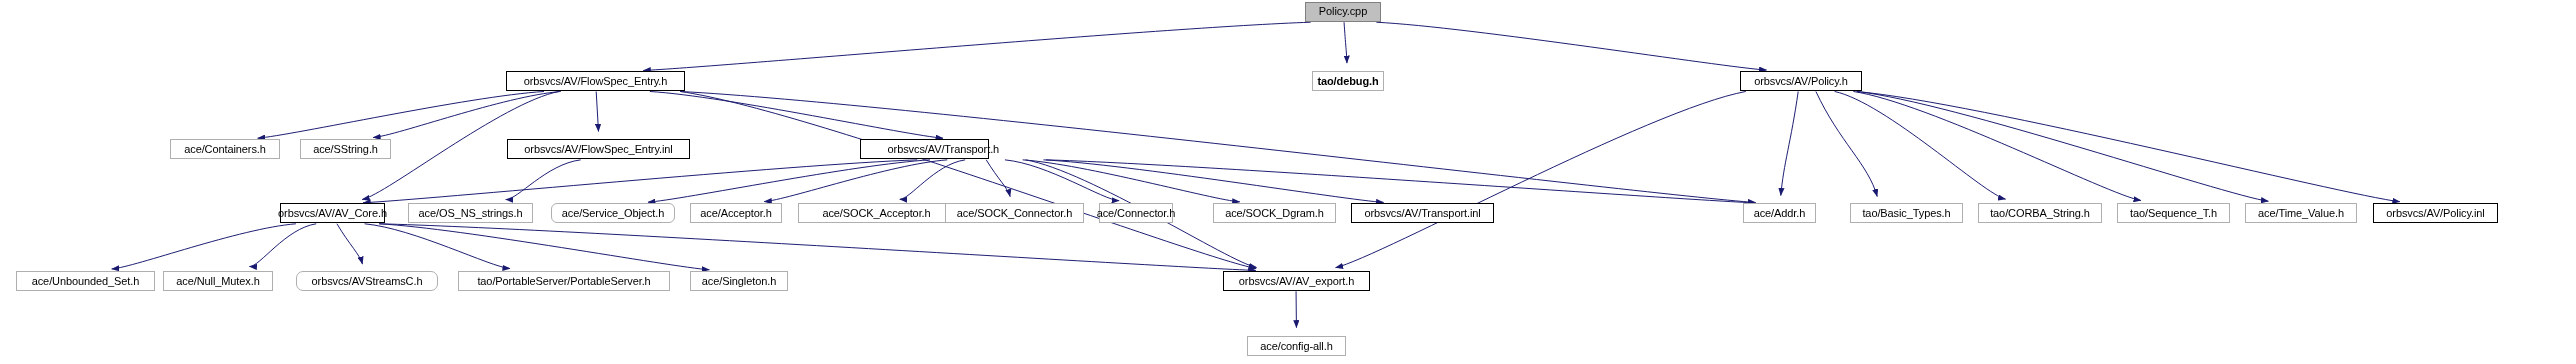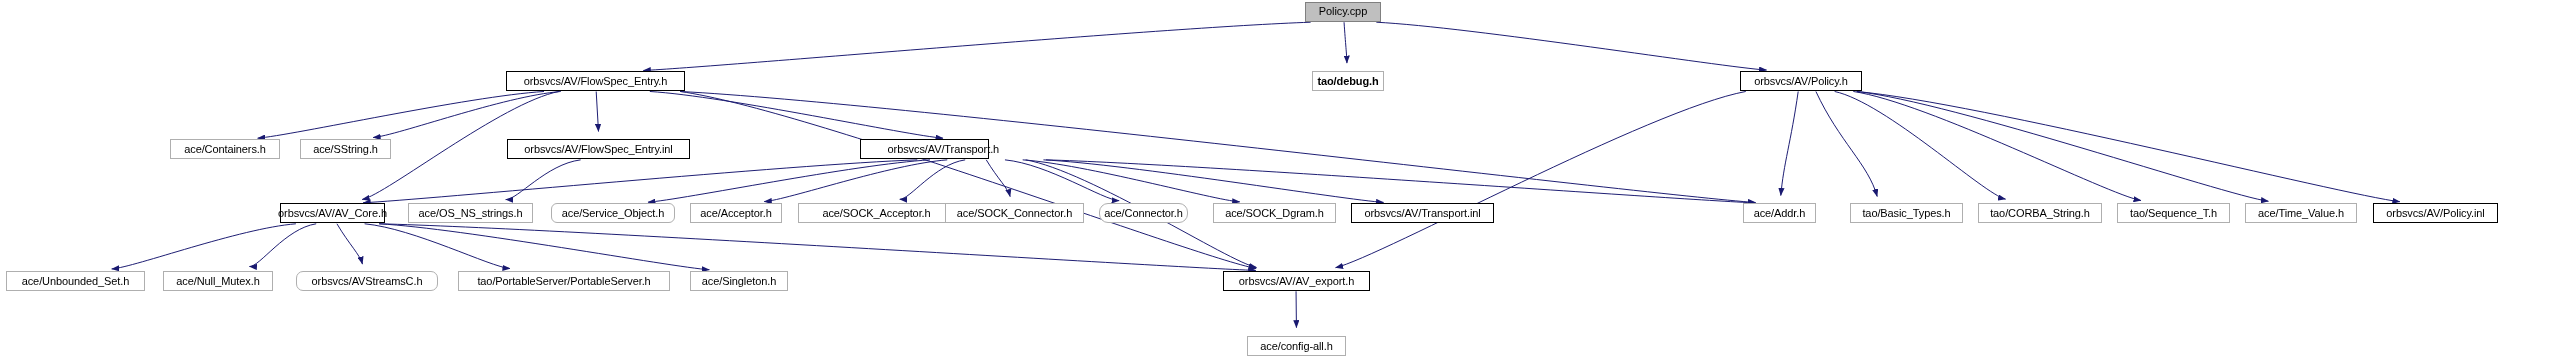--- a/index.html
+++ b/index.html
@@ -130,21 +130,21 @@
       </div>
       <div class="node" style="left: 690px; top: 203px; width: 92px;">
         <span class="node-label">ace/Acceptor.h</span>
       </div>
       <div class="node" style="left: 798px; top: 203px; width: 157px;">
         <span class="node-label">ace/SOCK_Acceptor.h</span>
       </div>
       <div class="node" style="left: 945px; top: 203px; width: 139px;">
         <span class="node-label">ace/SOCK_Connector.h</span>
       </div>
-      <div class="node" style="left: 1099px; top: 203px; width: 89px; border-radius: 9px;">
+      <div class="node" style="left: 1099px; top: 203px; width: 74px;">
         <span class="node-label">ace/Connector.h</span>
       </div>
       <div class="node" style="left: 1213px; top: 203px; width: 123px;">
         <span class="node-label">ace/SOCK_Dgram.h</span>
       </div>
       <div class="node bold" style="left: 1351px; top: 203px; width: 143px;">
         <span class="node-label">orbsvcs/AV/Transport.inl</span>
       </div>
       <div class="node bold" style="left: 280px; top: 203px; width: 105px;">
         <span class="node-label">orbsvcs/AV/AV_Core.h</span>
@@ -160,21 +160,21 @@
       </div>
       <div class="node" style="left: 2117px; top: 203px; width: 113px;">
         <span class="node-label">tao/Sequence_T.h</span>
       </div>
       <div class="node" style="left: 2245px; top: 203px; width: 112px;">
         <span class="node-label">ace/Time_Value.h</span>
       </div>
       <div class="node bold" style="left: 2373px; top: 203px; width: 125px;">
         <span class="node-label">orbsvcs/AV/Policy.inl</span>
       </div>
-      <div class="node" style="left: 6px; top: 271px; width: 139px;">
+      <div class="node" style="left: 16px; top: 271px; width: 139px;">
         <span class="node-label">ace/Unbounded_Set.h</span>
       </div>
       <div class="node" style="left: 163px; top: 271px; width: 110px;">
         <span class="node-label">ace/Null_Mutex.h</span>
       </div>
       <div class="node" style="left: 296px; top: 271px; width: 142px; border-radius: 7px;">
         <span class="node-label">orbsvcs/AVStreamsC.h</span>
       </div>
       <div class="node" style="left: 458px; top: 271px; width: 212px;">
         <span class="node-label">tao/PortableServer/PortableServer.h</span>

